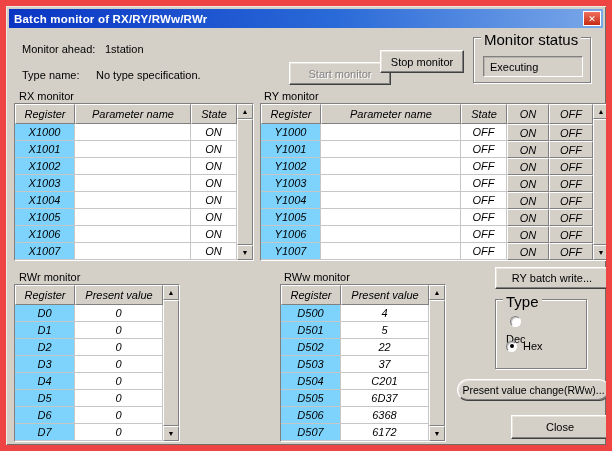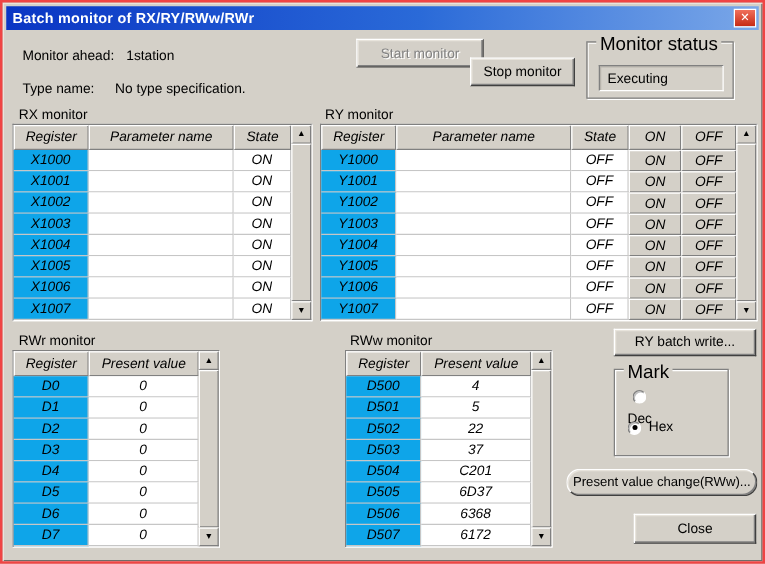--- a/index.html
+++ b/index.html
@@ -1,21 +1,21 @@
 <!DOCTYPE html>
 <html><head>
 <meta charset="utf-8">
 <style>
   * { box-sizing: border-box; margin: 0; padding: 0; }
   body { margin: 0; background: #fff; font-family: "Liberation Sans", "DejaVu Sans", sans-serif; }
 
   .dialog {
     position: relative; width: 612px; height: 451px;
     background: #d4d0c8;
-    border: 2px solid #ef4444;
+    border: 6px solid #ef4444;
     box-shadow: inset 1px 1px 0 #eeeae3, inset -1px -1px 0 #6f6d68;
     overflow: hidden;
     font-size: 11px; color: #000;
   }
 
   
   .titlebar {
     position: absolute; left: 3px; top: 3px; right: 3px; height: 19px;
     background: linear-gradient(90deg, #0a35c4 0%, #2a6ad8 55%, #7aa7e8 100%);
     display: flex; align-items: center; padding-left: 5px;
@@ -71,21 +71,21 @@
   .hcell {
     background: #d4d0c8; border: 1px solid; border-color: #fff #808080 #808080 #fff;
     display: flex; align-items: center; justify-content: center;
     font-size: 11px; overflow: hidden; white-space: nowrap;
   }
   .cell {
     background: #fff; border-right: 1px solid #c6c6c6; border-bottom: 1px solid #c6c6c6;
     display: flex; align-items: center; justify-content: center;
     font-size: 11px; overflow: hidden; white-space: nowrap;
   }
-  .cell.reg { background: #0ea5e9; }
+  .cell.reg { background: #7dd3fc; }
   .cellbtn {
     background: #d4d0c8; border: 1px solid; border-color: #fff #808080 #808080 #fff;
     display: flex; align-items: center; justify-content: center; font-size: 11px;
   }
 
   
   .sbar { width: 16px; display: flex; flex-direction: column; background: #d4d0c8; }
   .sbtn {
     height: 15px; background: #d4d0c8;
     border: 1px solid; border-color: #fff #808080 #808080 #fff;
@@ -120,21 +120,21 @@
     <div class="closebtn">
       <span>✕</span>
     </div>
   </div>
 
   <span class="plainlabel" style="left:16px; top:37px;">Monitor ahead:</span>
   <span class="plainlabel" style="left:99px; top:37px;">1station</span>
   <span class="plainlabel" style="left:16px; top:63px;">Type name:</span>
   <span class="plainlabel" style="left:90px; top:63px;">No type specification.</span>
 
-  <div class="btn disabled" style="left:283px; top:29px; width:102px; height:23px;">Start monitor</div>
+  <div class="btn disabled" style="left:283px; top:56px; width:102px; height:23px;">Start monitor</div>
   <div class="btn" style="left:374px; top:44px; width:84px; height:23px;">Stop monitor</div>
 
   <div class="group" style="left:467px; top:31px; width:118px; height:46px;">
     <span class="glabel">Monitor status</span>
     <div class="statusfield">Executing</div>
   </div>
 
   <span class="plainlabel" style="left:13px; top:84px;text-align:right;">RX monitor</span>
   <div class="table" style="left:8px; top:97px; width:240px; height:158px;">
     <div class="grid rx-grid">
@@ -299,21 +299,21 @@
       <div class="sthumb"></div>
       <div class="sbtn">
           <span class="arrow">▼</span>
         </div>
     </div>
   </div>
 
   <div class="btn" style="left:489px; top:261px; width:114px; height:22px;">RY batch write...</div>
 
   <div class="group" style="left:489px; top:293px; width:92px; height:70px;">
-    <span class="glabel">Mark</span>
+    <span class="glabel">Type</span>
     <div class="radiorow" style="top:16px;flex-direction:column;">
       <span class="radio"></span>
       <span>Dec</span>
     </div>
     <div class="radiorow" style="top:40px;">
       <span class="radio on">
           <span class="dot"></span>
         </span>
       <span>Hex</span>
     </div>

